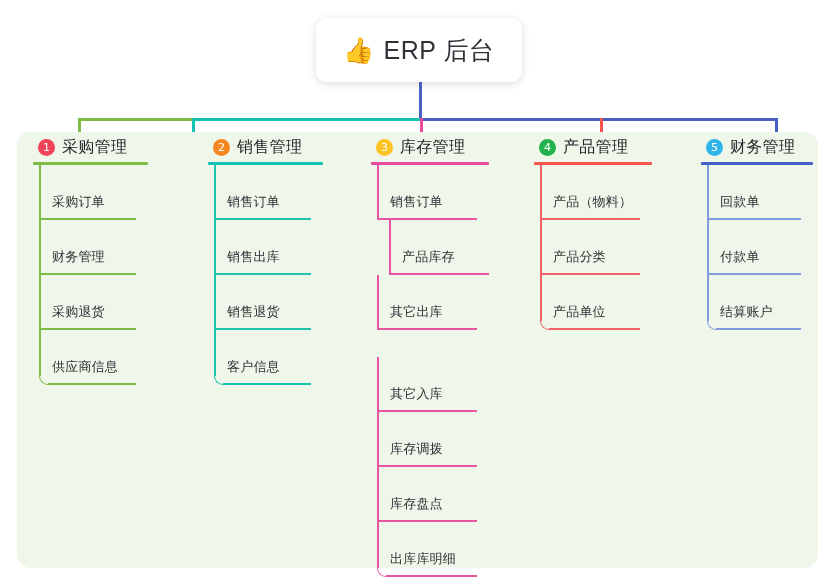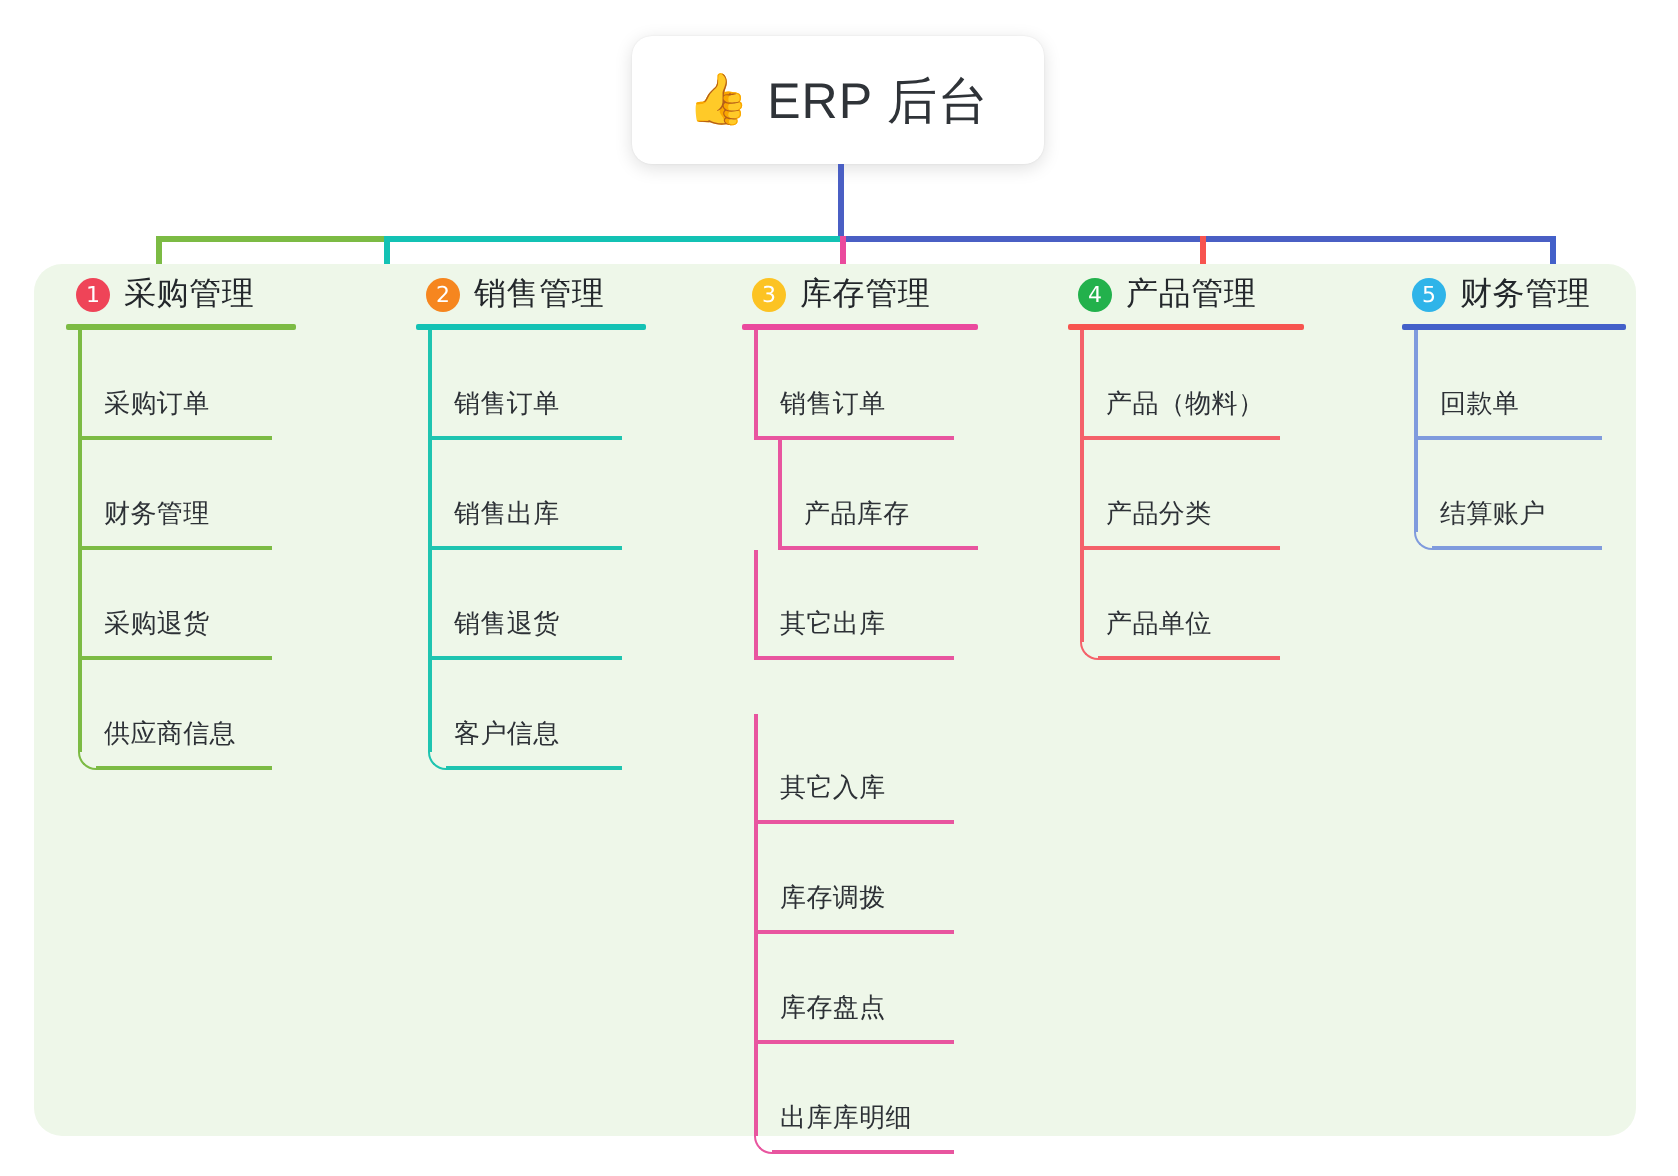--- a/index.html
+++ b/index.html
@@ -315,20 +315,25 @@
         <span class="badge" style="background: rgb(47, 180, 233);">5</span>
         <span class="col-title">财务管理</span>
       </div>
       <div class="head-rule" style="background: rgb(67, 96, 201); width: 112px;"></div>
       <div class="leaf-list">
         <div class="leaf" style="color: rgb(127, 155, 221); width: 94px;">
           <div class="vline" style="background: rgb(127, 155, 221);"></div>
           <div class="uline" style="background: rgb(127, 155, 221); width: 94px;"></div>
           <span class="leaf-label">回款单</span>
         </div>
+        <div class="leaf" style="color: rgb(127, 155, 221); width: 94px;">
+          <div class="vline" style="background: rgb(127, 155, 221);"></div>
+          <div class="uline" style="background: rgb(127, 155, 221); width: 94px;"></div>
+          <span class="leaf-label">付款单</span>
+        </div>
         <div class="leaf last" style="color: rgb(127, 155, 221); width: 94px;">
           <div class="corner" style="border-color: rgb(127, 155, 221);"></div>
           <div class="vline" style="background: rgb(127, 155, 221);"></div>
           <div class="uline" style="background: rgb(127, 155, 221); width: 85px;"></div>
           <span class="leaf-label">结算账户</span>
         </div>
       </div>
     </div>
   </div>
 

